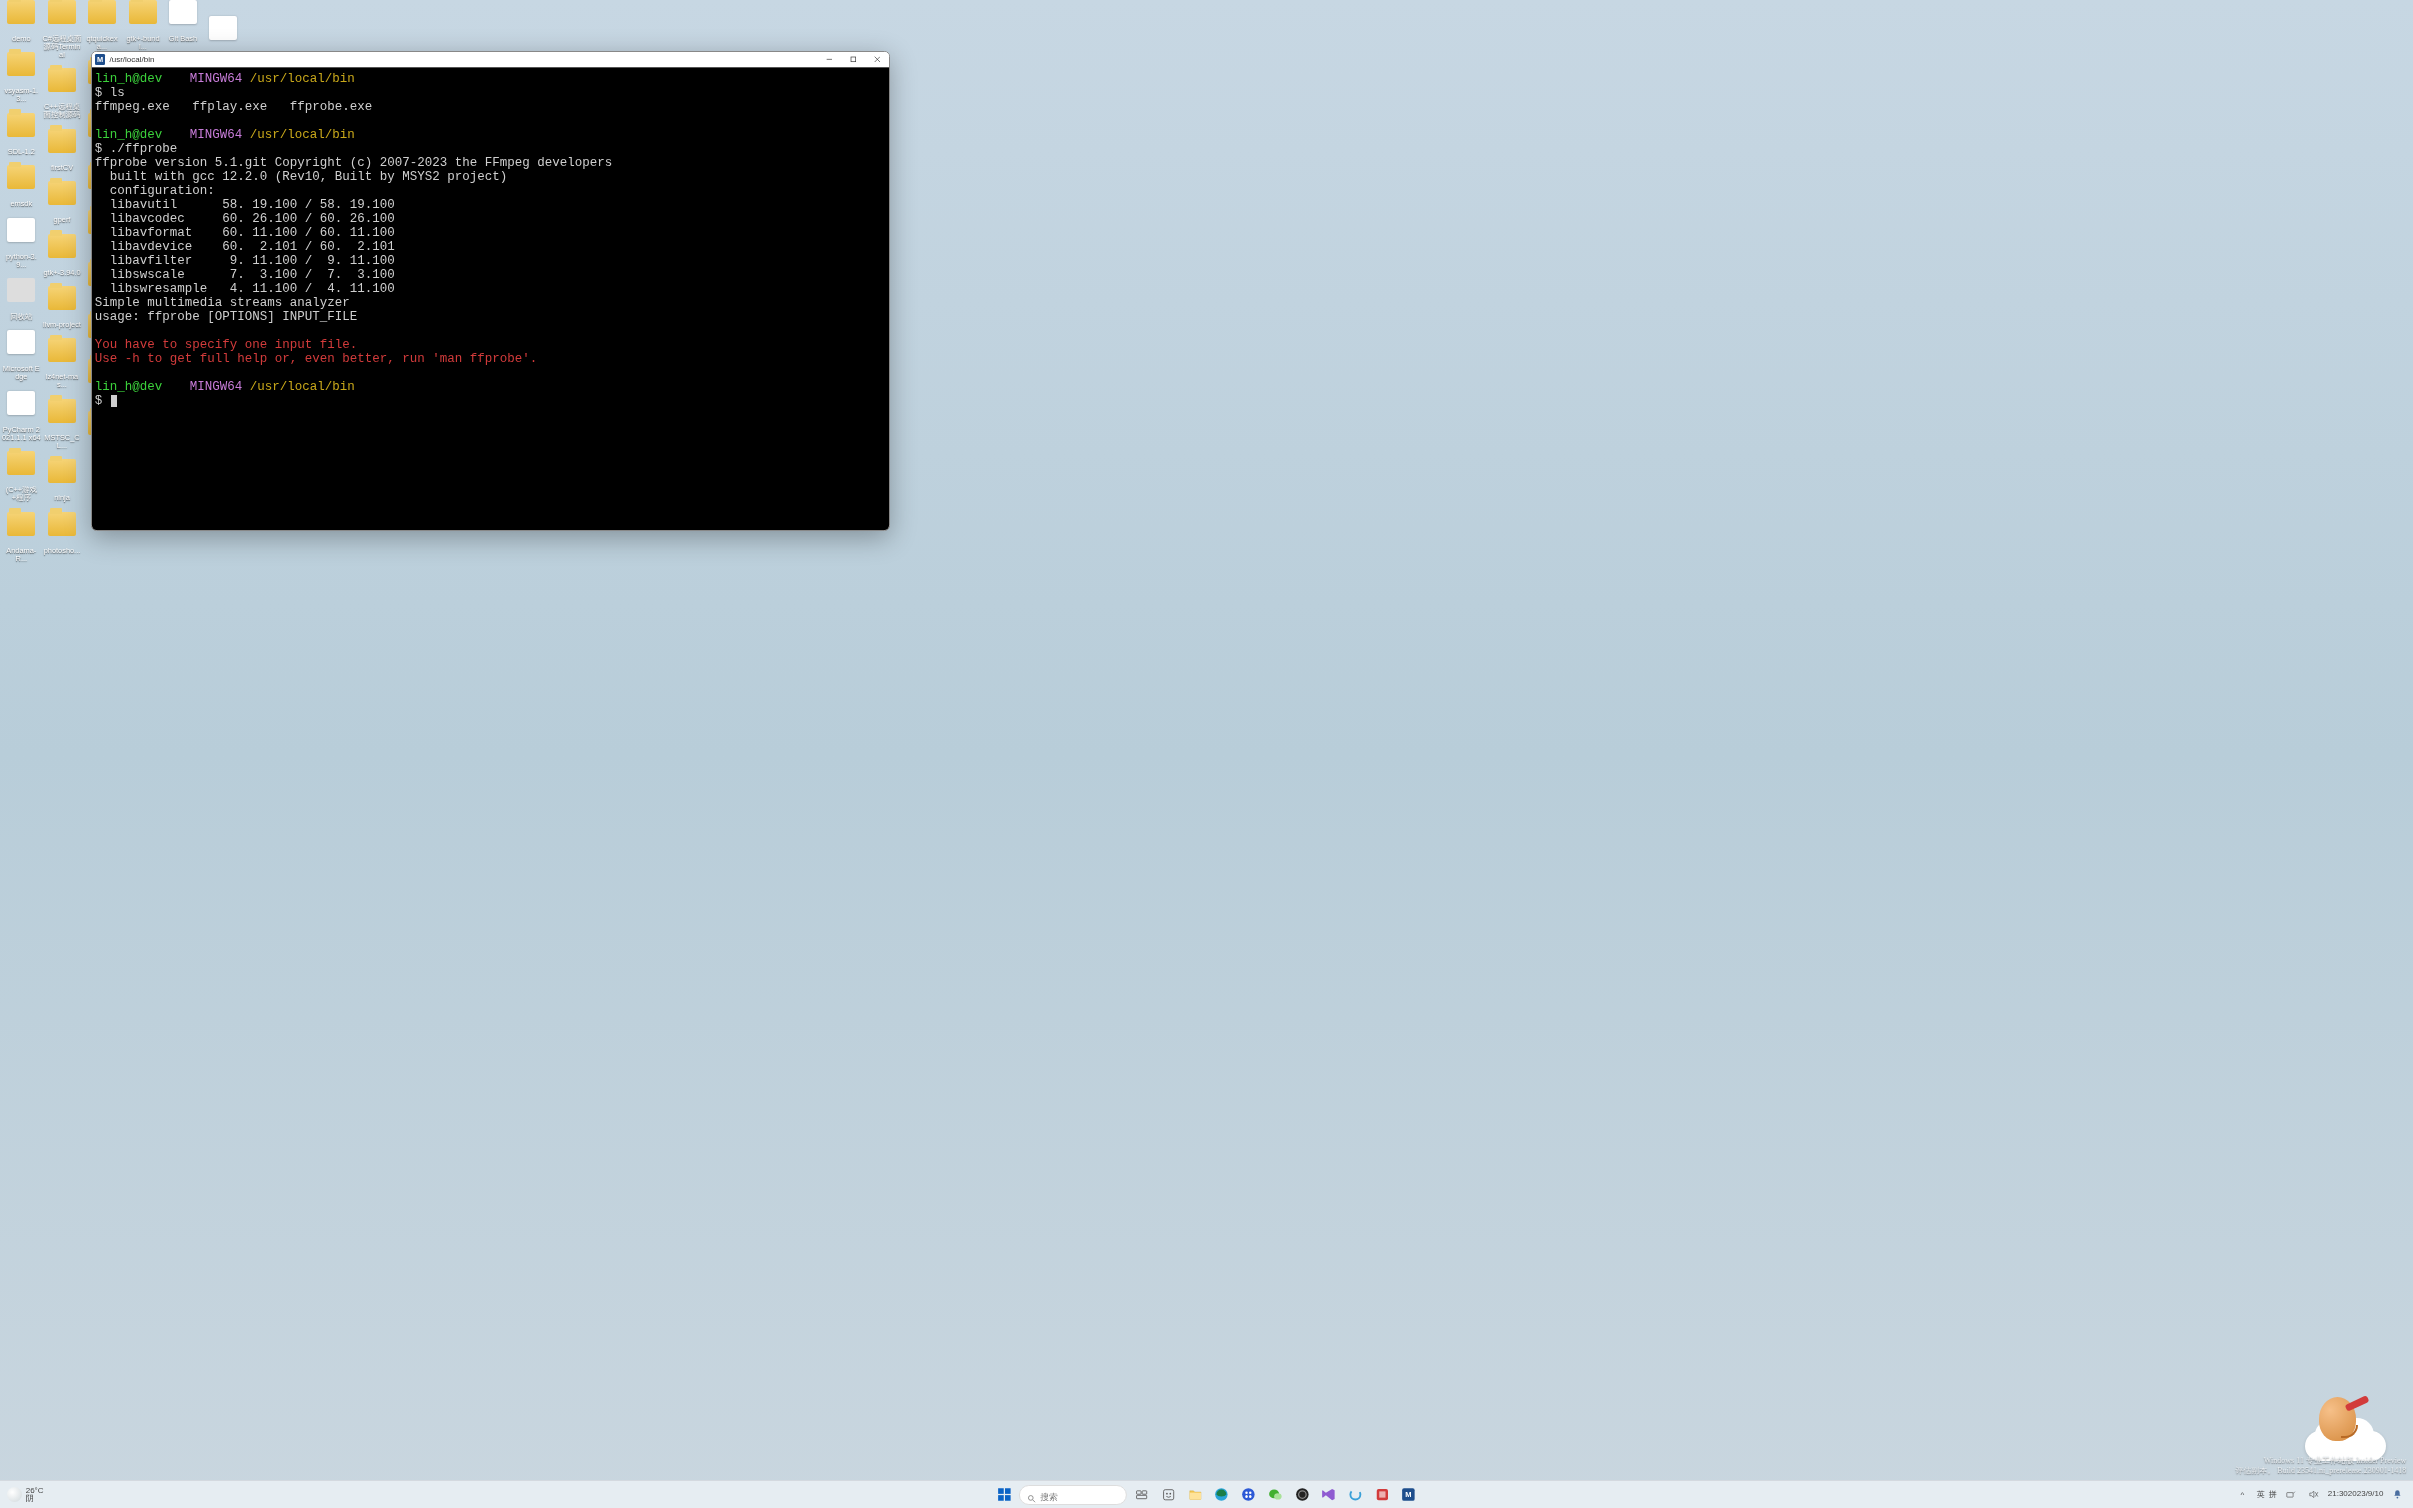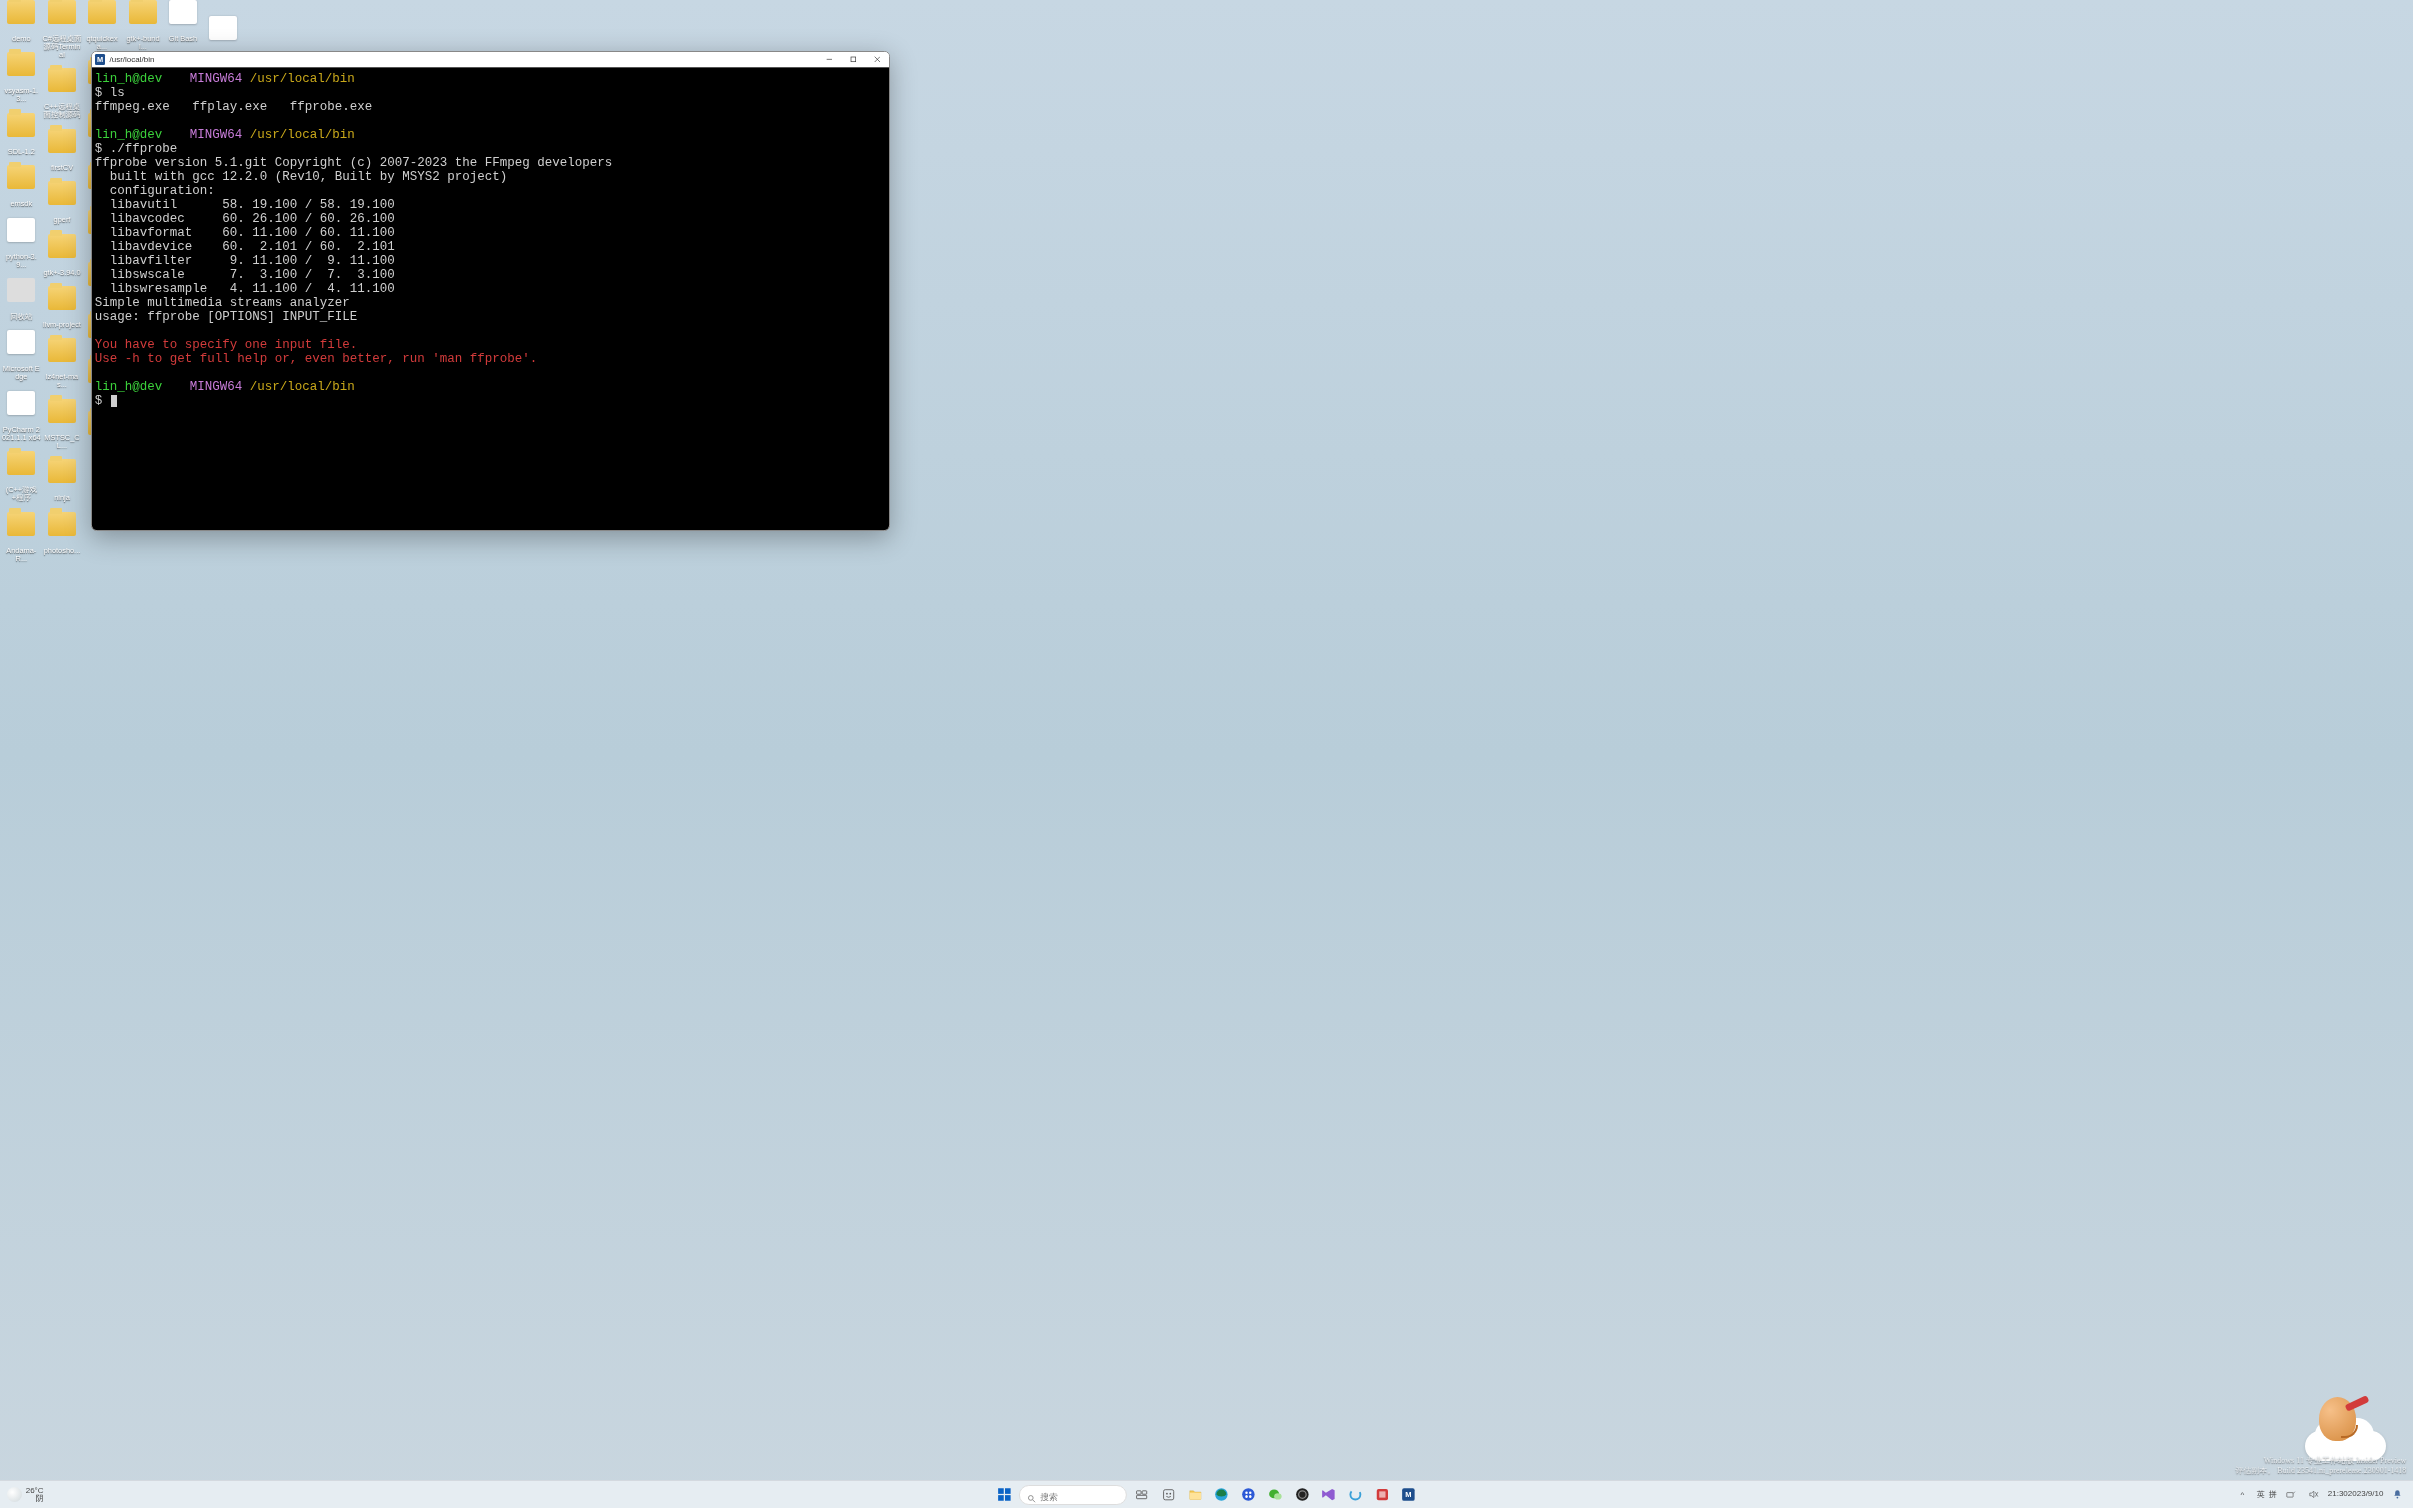--- a/index.html
+++ b/index.html
@@ -62,21 +62,21 @@
   .monkeytail{position:absolute;right:-2.7px;bottom:2.7px;width:17px;height:13.5px;border:2.7px solid #b86a25;border-left:none;border-top:none;border-radius:0 0 13.5px 0;}
 
   
   .watermark{position:absolute; right:6.7px; bottom:32px; text-align:right; font-size:8px; color:#e9eef2; text-shadow:0 0.7px 1.3px rgba(0,0,0,.5);font-family:Liberation Serif, serif;}
   .watermark div{line-height:10px;}
 
   
   .taskbar{position:absolute;left:0;right:0;bottom:0;height:28px;background:rgba(235,241,246,.85);backdrop-filter:blur(1.3px);display:flex;align-items:center;border-top:0.7px solid rgba(0,0,0,.08);}
   .weather{display:flex;align-items:center;gap:4px;padding:0 6.7px;color:#444;font-size:8px;}
   .weather .wicon{width:15px;height:15px;border-radius:50%;background:radial-gradient(circle at 35% 35%,#fff,#cfd7db);} 
-  .weather .wt{display:flex;flex-direction:column;line-height:8px;align-items:flex-end;}
+  .weather .wt{display:flex;flex-direction:column;line-height:8px;}
   .tb-center{position:absolute;left:50%;transform:translateX(-50%);display:flex;align-items:center;gap:2.7px;}
   .tb-item{width:24px;height:24px;border-radius:4px;display:flex;align-items:center;justify-content:center;font-size:12px;color:#333;}
   .search{display:flex;align-items:flex-end;width:108px;height:20px;background:#fff;border-radius:10.8px;padding:0 6.7px;color:#777;font-size:8.8px;gap:4px;border:0.7px solid #ddd;}
   .tray{margin-left:auto;display:flex;align-items:center;gap:5.4px;padding-right:6.7px;color:#444;font-size:8px;}
   .tray .grp{display:flex;align-items:center;gap:4px;}
   .tray .time{display:flex;flex-direction:row;align-items:flex-end;line-height:8.8px;}
   .tb-ico{width:17.5px;height:17.5px;border-radius:2.7px;display:flex;align-items:center;justify-content:center;}
 
   
   svg{display:block;}

